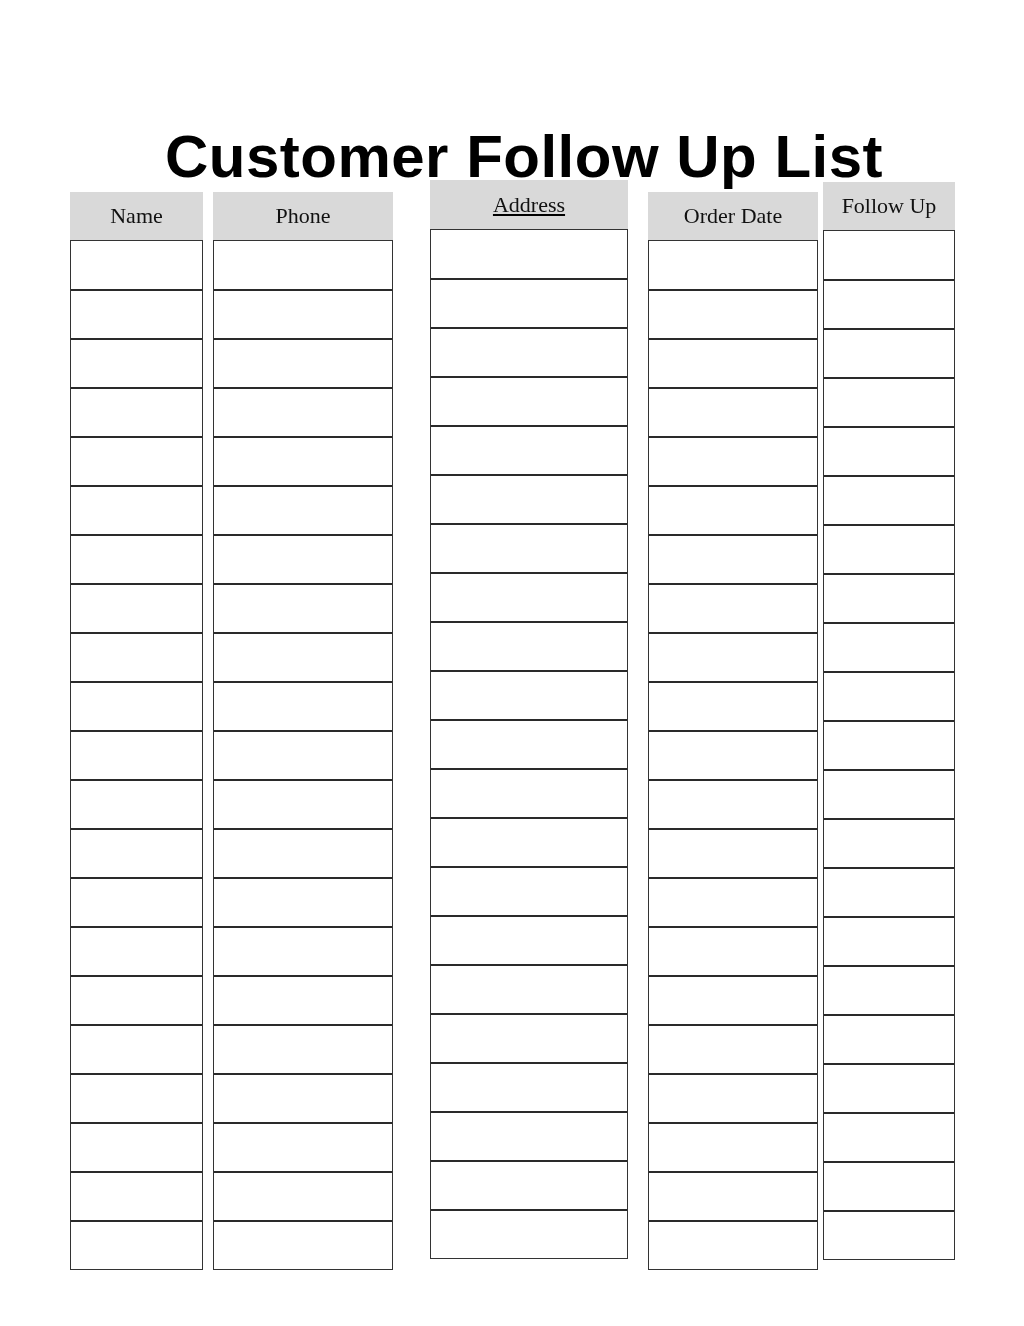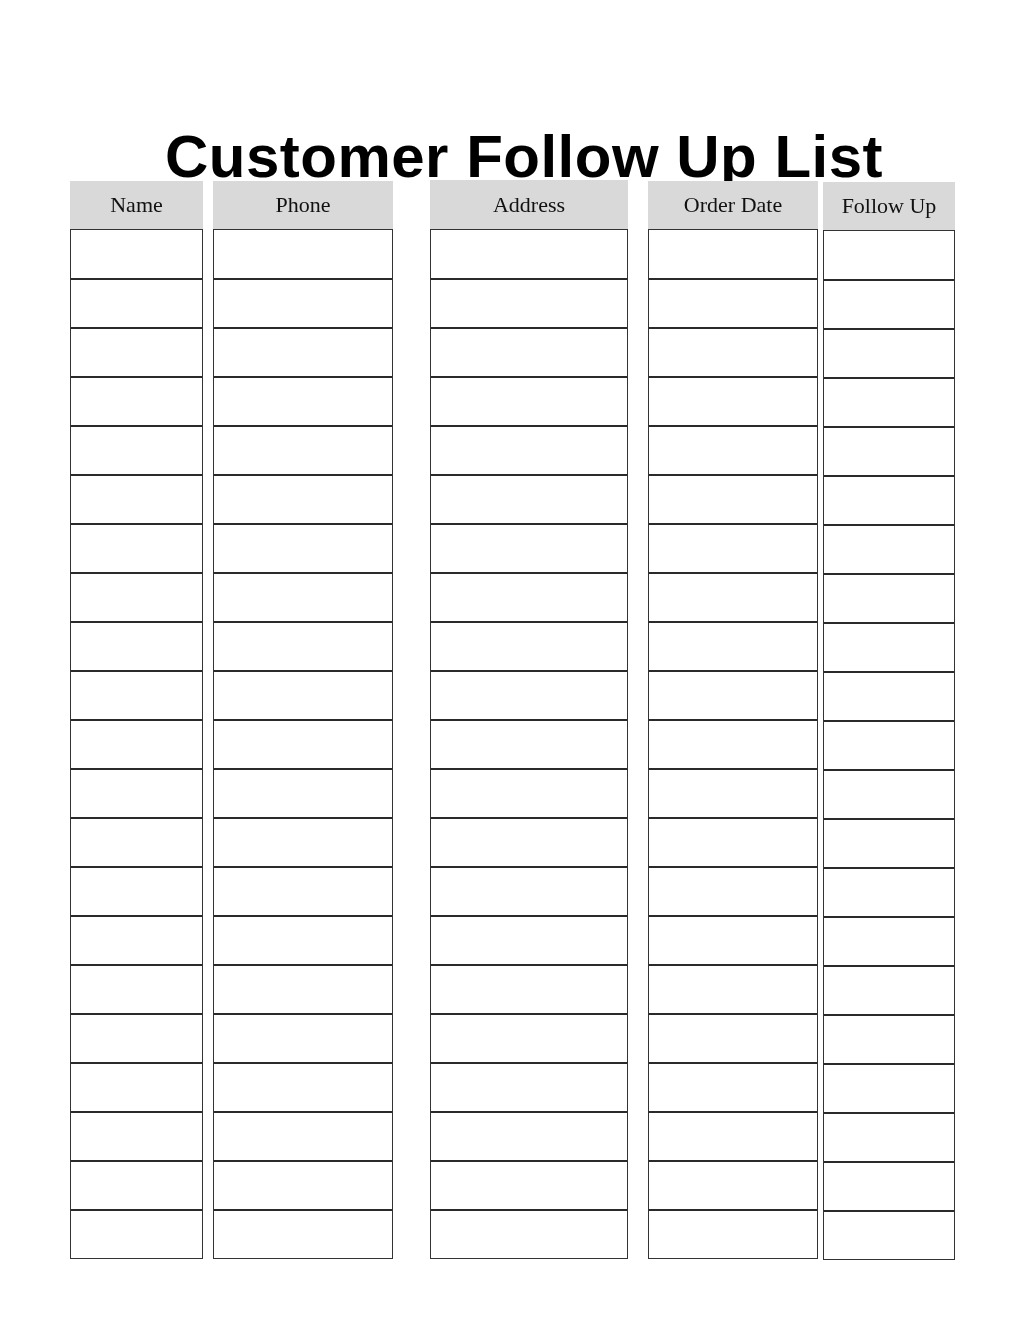--- a/index.html
+++ b/index.html
@@ -2,21 +2,21 @@
 <html><head>
   <meta charset="utf-8">
   <style>
     html, body { margin: 0; padding: 0; background: #ffffff; }
     body { width: 1024px; height: 1326px; position: relative; overflow: hidden; }
     .title {
       position: absolute; left: 12px; top: 82px; width: 1024px; text-align: center;
       font-family: "Liberation Sans", "DejaVu Sans", sans-serif; font-weight: 700;
       font-size: 60px; letter-spacing: 0.5px; color: #000; line-height: 70px;
     }
-    .col { position: absolute; top: 181px; }
+    .col { position: absolute; top: 192px; }
     .col-header {
       height: 48px; background: #d9d9d9; display: flex; align-items: center; justify-content: center;
       font-family: "Liberation Serif", "DejaVu Serif", serif; font-size: 22px; color: #111;
       box-sizing: border-box;
     }
     .col-body { border: 1.5px solid #333; border-top: none; box-sizing: border-box; background: #fff; }
     .cell {
       height: 49px; box-sizing: border-box; border-top: 2px solid #2a2a2a; background: #fff;
     }
     .cell:first-child { border-top: 1.5px solid #333; }
@@ -73,21 +73,21 @@
       <div class="cell"></div>
       <div class="cell"></div>
       <div class="cell"></div>
       <div class="cell"></div>
       <div class="cell"></div>
       <div class="cell"></div>
       <div class="cell"></div>
     </div>
 </div>
 
-<div class="col" style="left:430px;width:198px;top:180px;">
+<div class="col" style="left:430px;width:198px;top:180px;text-decoration:underline;">
   <div class="col-header" style="height:49px;">Address</div>
   <div class="col-body">
       <div class="cell"></div>
       <div class="cell"></div>
       <div class="cell"></div>
       <div class="cell"></div>
       <div class="cell"></div>
       <div class="cell"></div>
       <div class="cell"></div>
       <div class="cell"></div>

